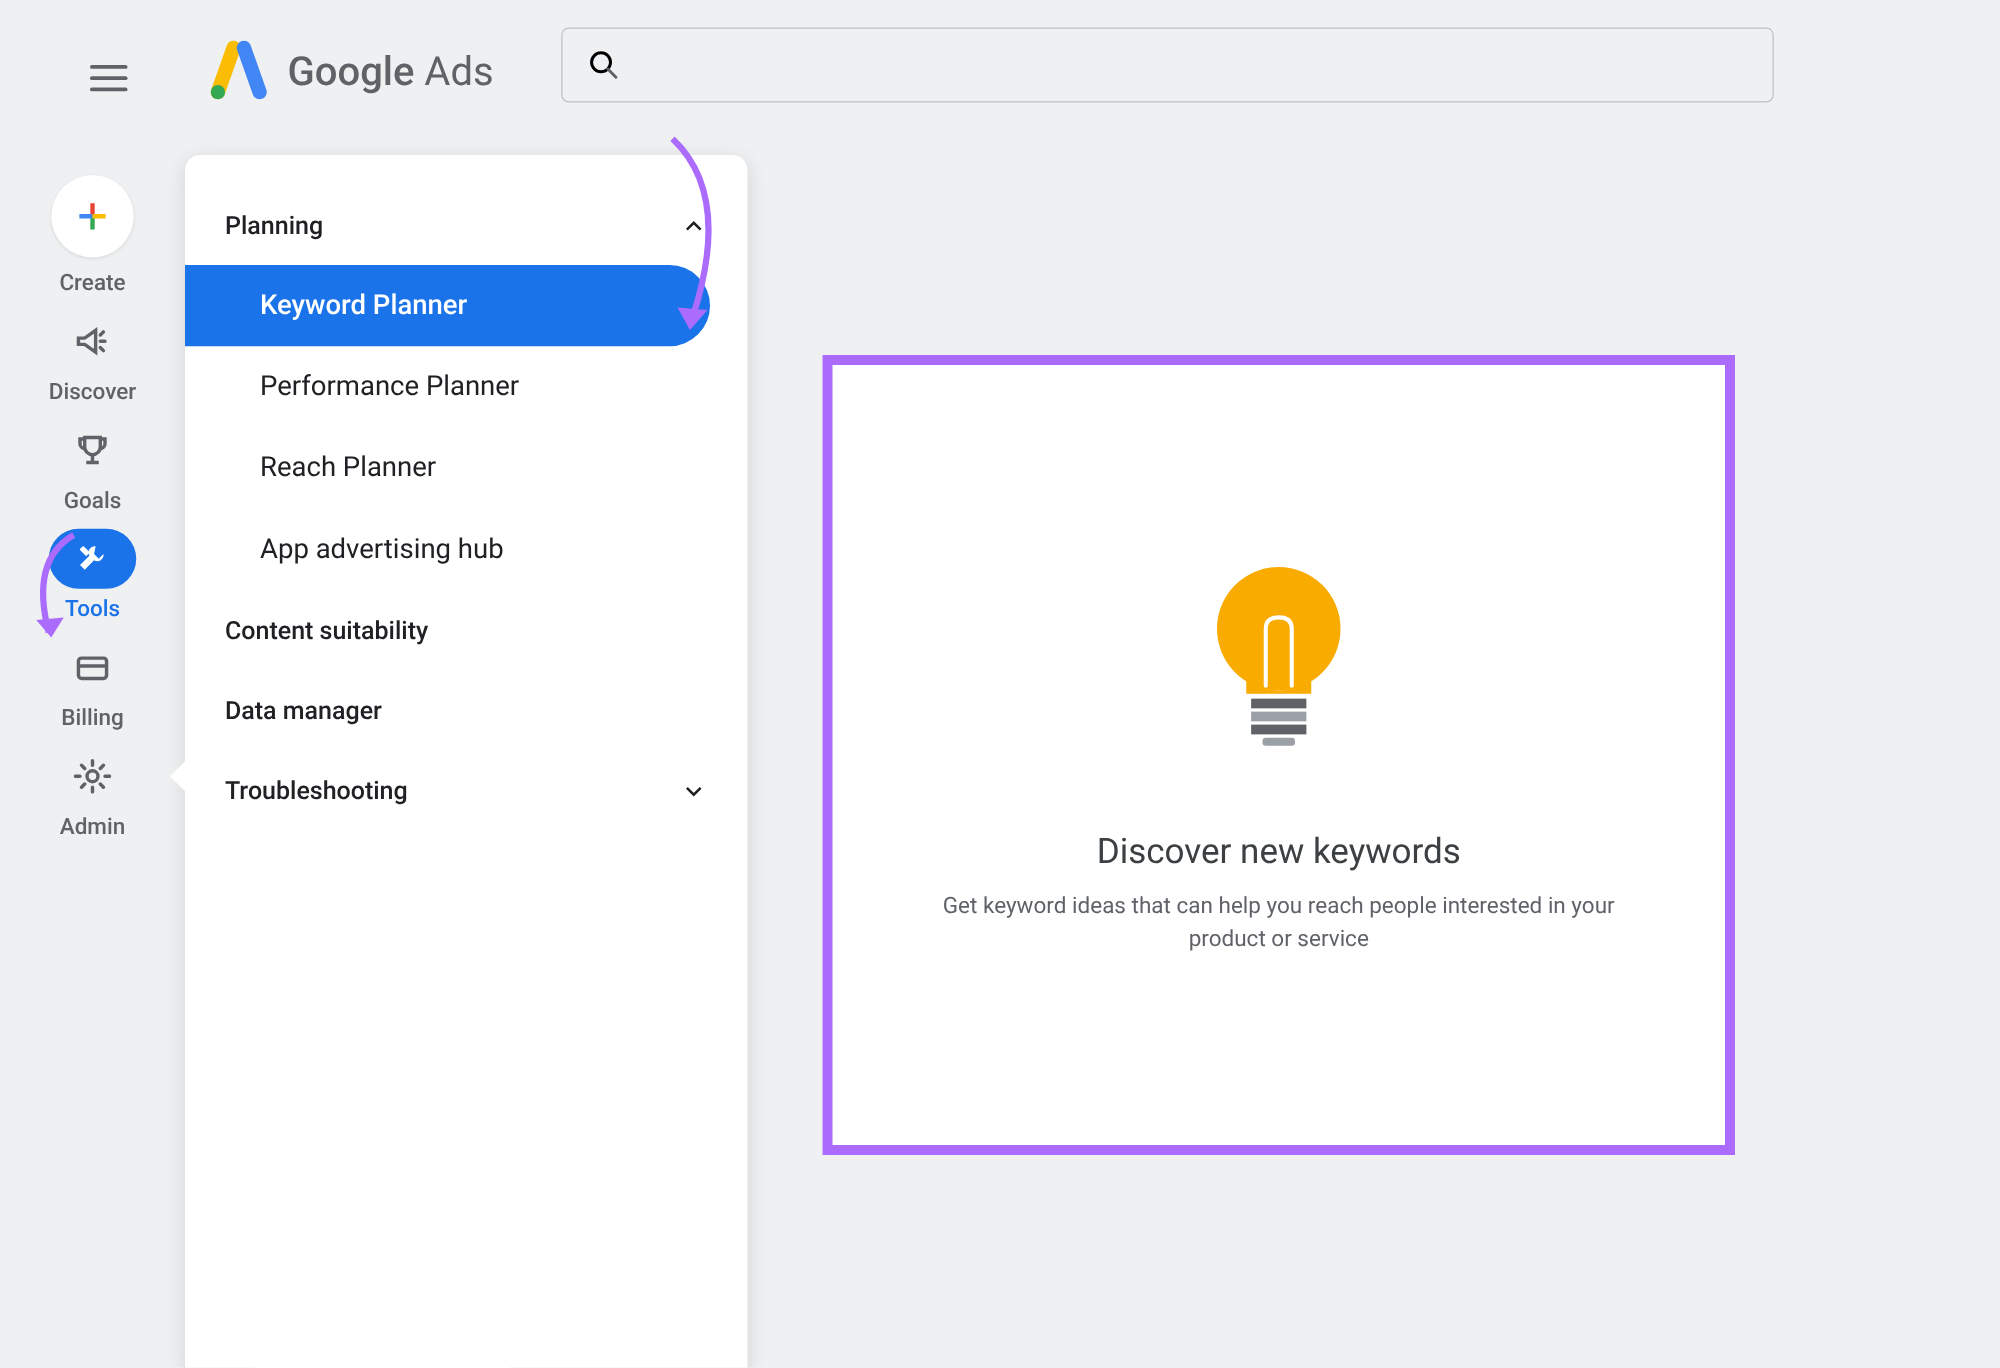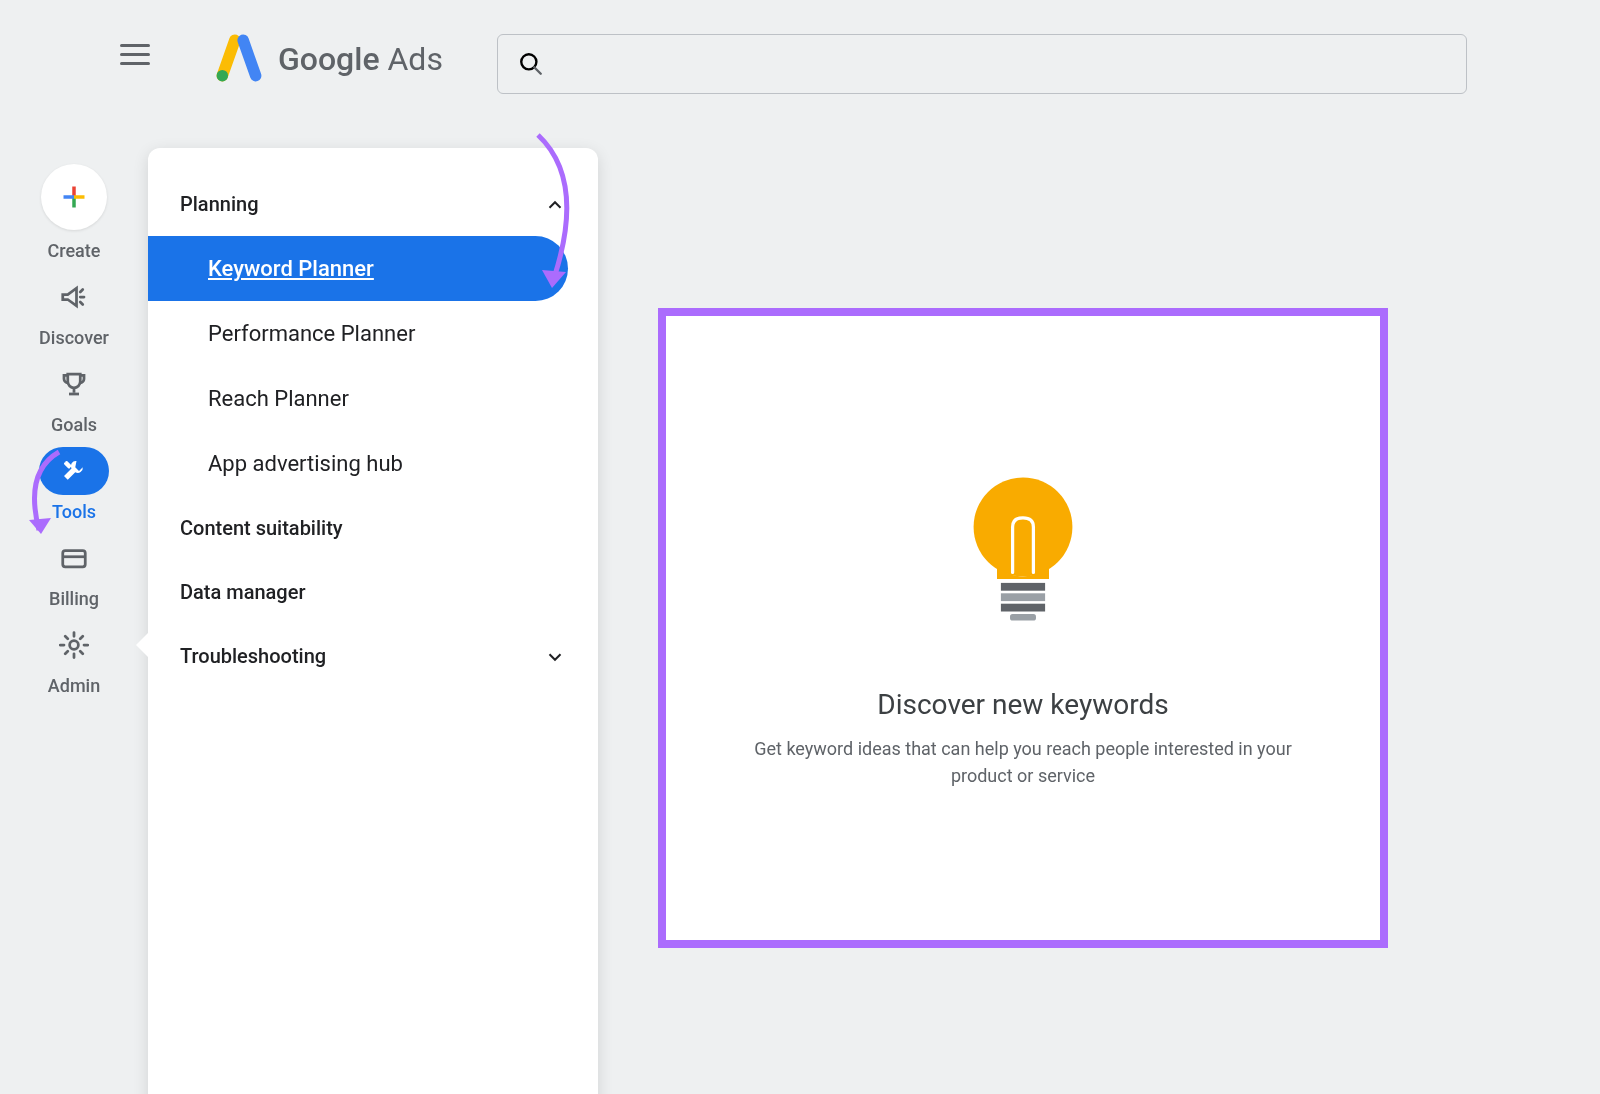--- a/index.html
+++ b/index.html
@@ -1,19 +1,19 @@
 <!DOCTYPE html>
 <html><head>
 <meta charset="utf-8">
 <style>
   * { box-sizing: border-box; margin: 0; padding: 0; }
   html, body { width: 1600px; height: 1094px; font-family: 'Google Sans', Roboto, Arial, sans-serif; background: #eef0f1; overflow: hidden; }
   
   
-  .header { display: flex; align-items: flex-start; padding: 34px 24px; gap: 24px; margin-left: 48px; }
+  .header { display: flex; align-items: flex-end; padding: 22px 24px; gap: 24px; }
   .hamburger { width: 40px; height: 40px; display: flex; flex-direction: column; justify-content: center; gap: 6px; cursor: pointer; margin-left: 48px; }
   .hamburger span { height: 3px; background: #5f6368; border-radius: 2px; width: 30px; }
   
   .logo-area { display: flex; align-items: center; gap: 14px; margin-left: 30px; }
   .logo-svg { width: 50px; height: 50px; }
   .logo-text { font-size: 32px; color: #5f6368; font-weight: 400; }
   .logo-text b { font-weight: 500; }
   
   .search-box { flex: 1; max-width: 970px; height: 60px; border: 1px solid #bdc1c6; border-radius: 6px; display: flex; align-items: center; padding: 0 20px; gap: 16px; background: #eef0f1; margin-left: 30px; }
   .search-box input { border: none; outline: none; background: transparent; font-size: 22px; color: #5f6368; flex: 1; }
@@ -33,21 +33,21 @@
   .create-btn { width: 66px; height: 66px; border-radius: 50%; background: #fff; display: flex; align-items: center; justify-content: center; box-shadow: 0 1px 3px rgba(0,0,0,0.1); margin-bottom: 4px; }
   
   .arrow-left { position: absolute; top: -5px; left: -40px; }
   
   
   .flyout { width: 450px; background: #fff; border-radius: 12px 12px 0 0; box-shadow: 0 4px 16px rgba(0,0,0,0.12); padding: 24px 0 40px 0; position: relative; margin-top: 20px; }
   .flyout::before { content: ''; position: absolute; left: -12px; top: 485px; width: 0; height: 0; border-top: 12px solid transparent; border-bottom: 12px solid transparent; border-right: 12px solid #fff; }
   
   .flyout-section { display: flex; align-items: flex-end; justify-content: space-between; padding: 20px 32px; font-size: 20px; font-weight: 500; color: #202124; cursor: pointer; }
   .flyout-item { display: flex; align-items: center; padding: 20px 38px 20px 60px; font-size: 22px; color: #202124; cursor: pointer; }
-  .flyout-item.active { background: #1a73e8; color: #fff; border-radius: 0 40px 40px 0; margin-right: 30px; padding-left: 60px; font-weight: 500; text-decoration: underline; }
+  .flyout-item.active { background: #1a73e8; color: #fff; border-radius: 0 40px 40px 0; margin-right: 30px; padding-left: 60px; font-weight: 500; }
   
   .arrow-top { position: absolute; top: -18px; right: 0; }
   
   
   .content { flex: 1; padding: 180px 80px 40px 40px; }
   .card { width: 730px; height: 640px; border: 8px solid #ab6cfd; background: #fff; display: flex; flex-direction: column; align-items: center; justify-content: center; padding: 40px; text-align: center; margin-left: 20px; }
   .card-title { font-size: 28px; color: #3c4043; margin-bottom: 14px; font-weight: 400; }
   .card-sub { font-size: 18px; color: #5f6368; line-height: 1.5; max-width: 560px; }
   .bulb { margin-bottom: 50px; }
   

